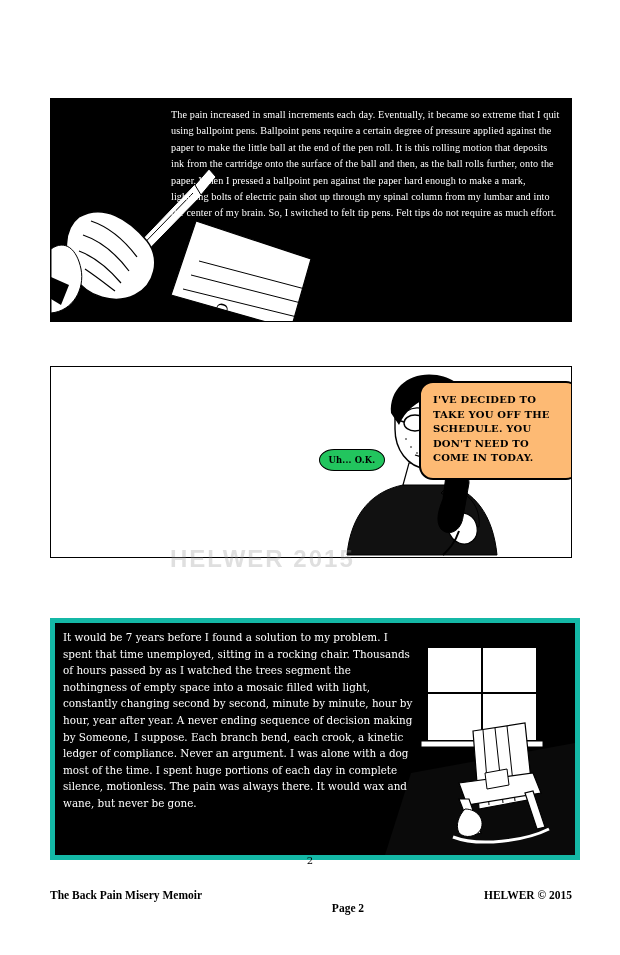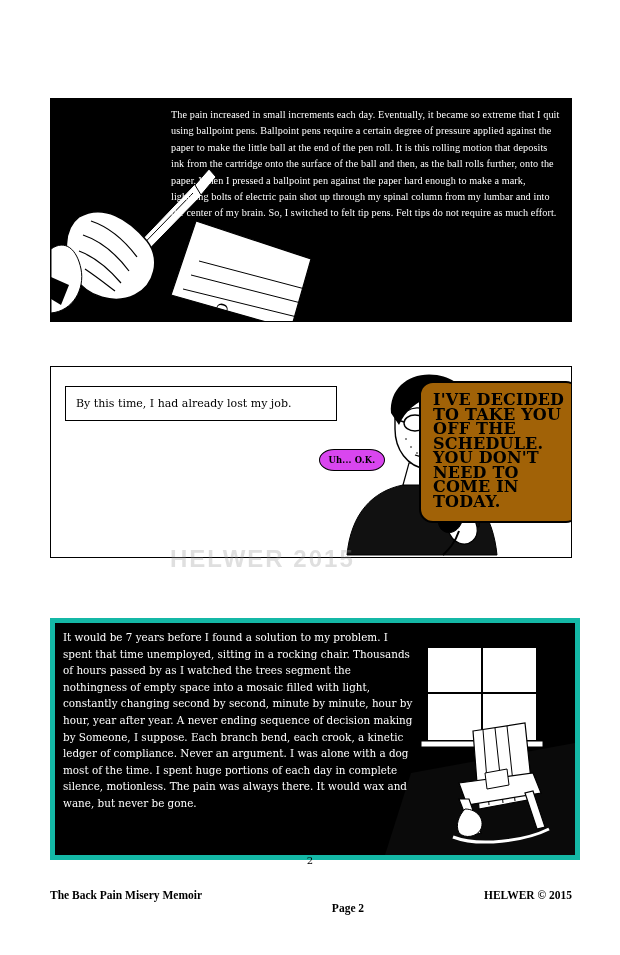--- a/index.html
+++ b/index.html
@@ -72,39 +72,39 @@
     line-height: 15px;
     color: #000;
   }
   .bubble-big {
     position: absolute;
     left: 368px;
     top: 14px;
     width: 135px;
     border: 2px solid #000;
     border-radius: 14px;
-    background: #a16207;
+    background: #fdba74;
     padding: 10px 10px 12px 12px;
     font-family: "DejaVu Serif", serif;
-    font-size: 16px;
+    font-size: 10px;
     line-height: 14.5px;
     font-weight: 700;
     letter-spacing: .2px;
     color: #000;
     text-transform: uppercase;
     z-index: 5;
   }
   .bubble-small {
     position: absolute;
     left: 268px;
     top: 82px;
     width: 52px;
     border: 1.5px solid #000;
     border-radius: 22px/16px;
-    background: #d946ef;
+    background: #22c55e;
     padding: 5px 6px;
     text-align: center;
     font-family: "DejaVu Serif", serif;
     font-size: 8.4px;
     font-weight: 700;
     letter-spacing: .2px;
     color: #000;
     z-index: 5;
   }
   .watermark {
@@ -271,21 +271,20 @@
       <path d="M392,96 C404,90 420,96 424,108 L414,112 C410,102 400,98 394,102 Z" fill="#000"></path>
 
       <path d="M408,164 C404,176 398,182 392,188" stroke="#000" stroke-width="2" fill="none"></path>
 
       <g stroke="#000" stroke-width="1.6" fill="none">
         <path d="M420,92 l8,-4 l-6,-6 l9,-5"></path>
         <path d="M424,104 l9,-2 l-5,-8 l10,-3"></path>
       </g>
     </svg>
 
-    <div class="cap2">By this time, I had already lost my job.</div>
     <div class="bubble-big">I've decided to take you off the schedule. You don't need to come in today.</div>
     <div class="bubble-small">Uh... O.K.</div>
   </div>
 
   <div class="watermark">HELWER 2015</div>
 
   <div class="panel3">
     <svg style="position:absolute;left:0;top:0;width:520px;height:232px" viewBox="0 0 520 232" preserveAspectRatio="none">
 
       <polygon points="340,0 520,0 520,232 300,232" fill="#000"></polygon>

